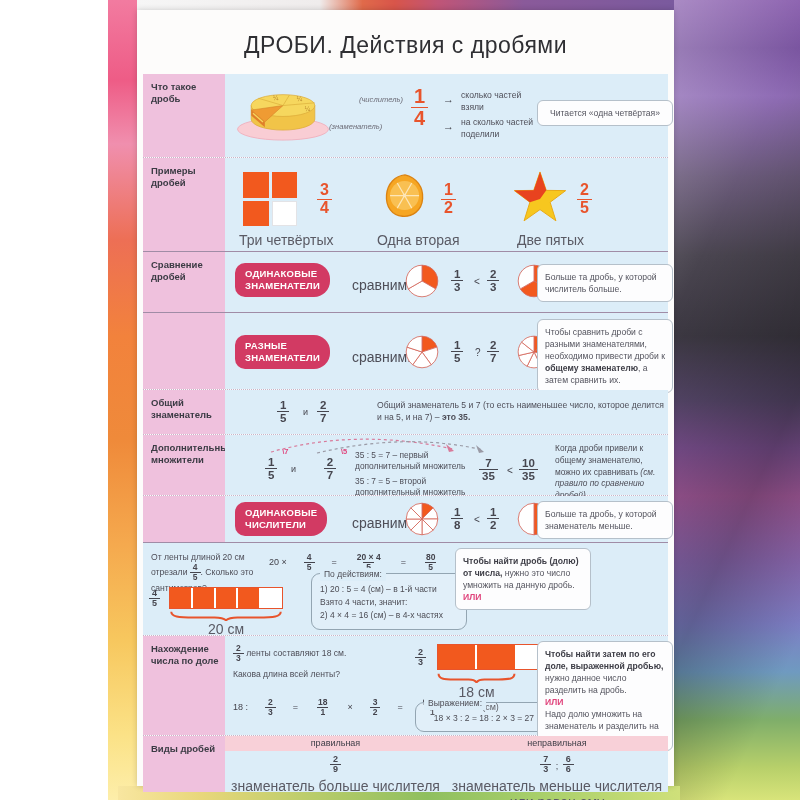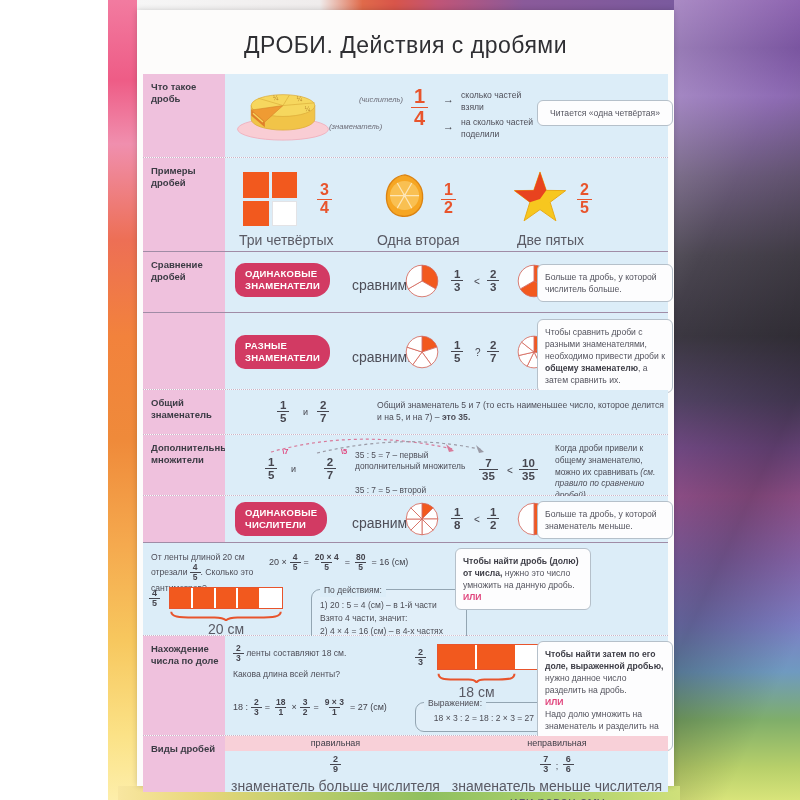--- a/index.html
+++ b/index.html
@@ -44,21 +44,21 @@
   .sup::before{content:"\\"}
   .badge{position:absolute;background:#d23a63;color:#fff;font-weight:bold;font-size:9.5px;
          line-height:1.25;padding:5px 10px;border-radius:10px 16px 16px 10px;letter-spacing:.2px}
   .cmp{position:absolute;font-size:14px;color:#4e4e58}
   .note{position:absolute;background:#fdfdfe;border:1px solid #b5c0ca;border-radius:6px;
         padding:6px 7px;font-size:8.6px;line-height:1.4;color:#54545e}
   .note b{color:#3d3d46}
   .or{color:#e0447c;font-weight:bold}
   .small{font-size:8.6px;line-height:1.4;color:#4e4e58}
   .cap{font-size:14px;color:#5a5a64}
-  .formula{position:absolute;display:flex;align-items:center;gap:3px;font-size:9px;color:#43434c;white-space:nowrap}
+  .formula{position:absolute;display:flex;align-items:center;gap:17px;font-size:9px;color:#43434c;white-space:nowrap}
   .obox{position:absolute;border:1px solid #93a5b2;border-radius:9px;padding:9px 8px 6px;
         font-size:8.5px;color:#4d4d55;line-height:1.55;background:rgba(255,255,255,.15)}
   .obox .otitle{position:absolute;top:-6px;left:8px;background:#dcedf8;padding:0 4px;font-size:8.5px;color:#4d4d55}
   .ribbon{position:absolute;display:flex;border:1px solid #e8542c;background:#fff;box-sizing:border-box}
   .ribbon .cell{flex:1}
   .ribbon .cell.on{background:#f2591e;border-right:2px solid #fff}
   .ribbon .cell.on:last-child{border-right:none}
   .ribbon .cell.off{background:#fff}
   .pie{display:inline-block;line-height:0}
   .band{position:absolute;left:0;top:0;width:100%;height:15px;background:#f8d0d8}
@@ -253,21 +253,21 @@
         </span>
         <span class="abs dark" style="left:66px;top:29px;font-size:9px">и</span>
         <span class="fracwrap abs" style="left:82px;top:21px">
           <span class="frac f-md dark">
             <span class="fn">2</span>
             <span class="fd">7</span>
           </span>
           <span class="sup">5</span>
         </span>
         <div class="abs" style="left:130px;top:15px;width:118px;font-size:8.4px;line-height:1.35;color:#4e4e58">
-          <div style="margin-bottom:12px">35 : 5 = 7 – первый дополнительный множитель</div>
+          <div style="margin-bottom:3px">35 : 5 = 7 – первый дополнительный множитель</div>
           <div>35 : 7 = 5 – второй дополнительный множитель</div>
         </div>
         <span class="frac f-md dark abs" style="left:254px;top:22px">
           <span class="fn">7</span>
           <span class="fd">35</span>
         </span>
         <span class="abs dark" style="left:282px;top:30px;font-size:10px">&lt;</span>
         <span class="frac f-md dark abs" style="left:294px;top:22px">
           <span class="fn">10</span>
           <span class="fd">35</span>
@@ -349,21 +349,21 @@
               <span class="fn">20 × 4</span>
               <span class="fd">5</span>
             </span>
           <span>=</span>
           <span class="frac f-xs">
               <span class="fn">80</span>
               <span class="fd">5</span>
             </span>
           <span>= 16 (см)</span>
         </div>
-        <div class="obox" style="left:168px;top:46px;width:138px">
+        <div class="obox" style="left:168px;top:30px;width:138px">
           <span class="otitle">По действиям:</span>
           <div>1) 20 : 5 = 4 (см) – в 1-й части</div>
           <div>Взято 4 части, значит:</div>
           <div>2) 4 × 4 = 16 (см) – в 4-х частях</div>
         </div>
         <div class="note" style="left:312px;top:5px;width:120px">
           <b>Чтобы найти дробь (долю) от числа,</b><span> нужно это число умножить на данную дробь.</span><br>
           <span class="or">ИЛИ</span><br>
         </div>
       </div>

